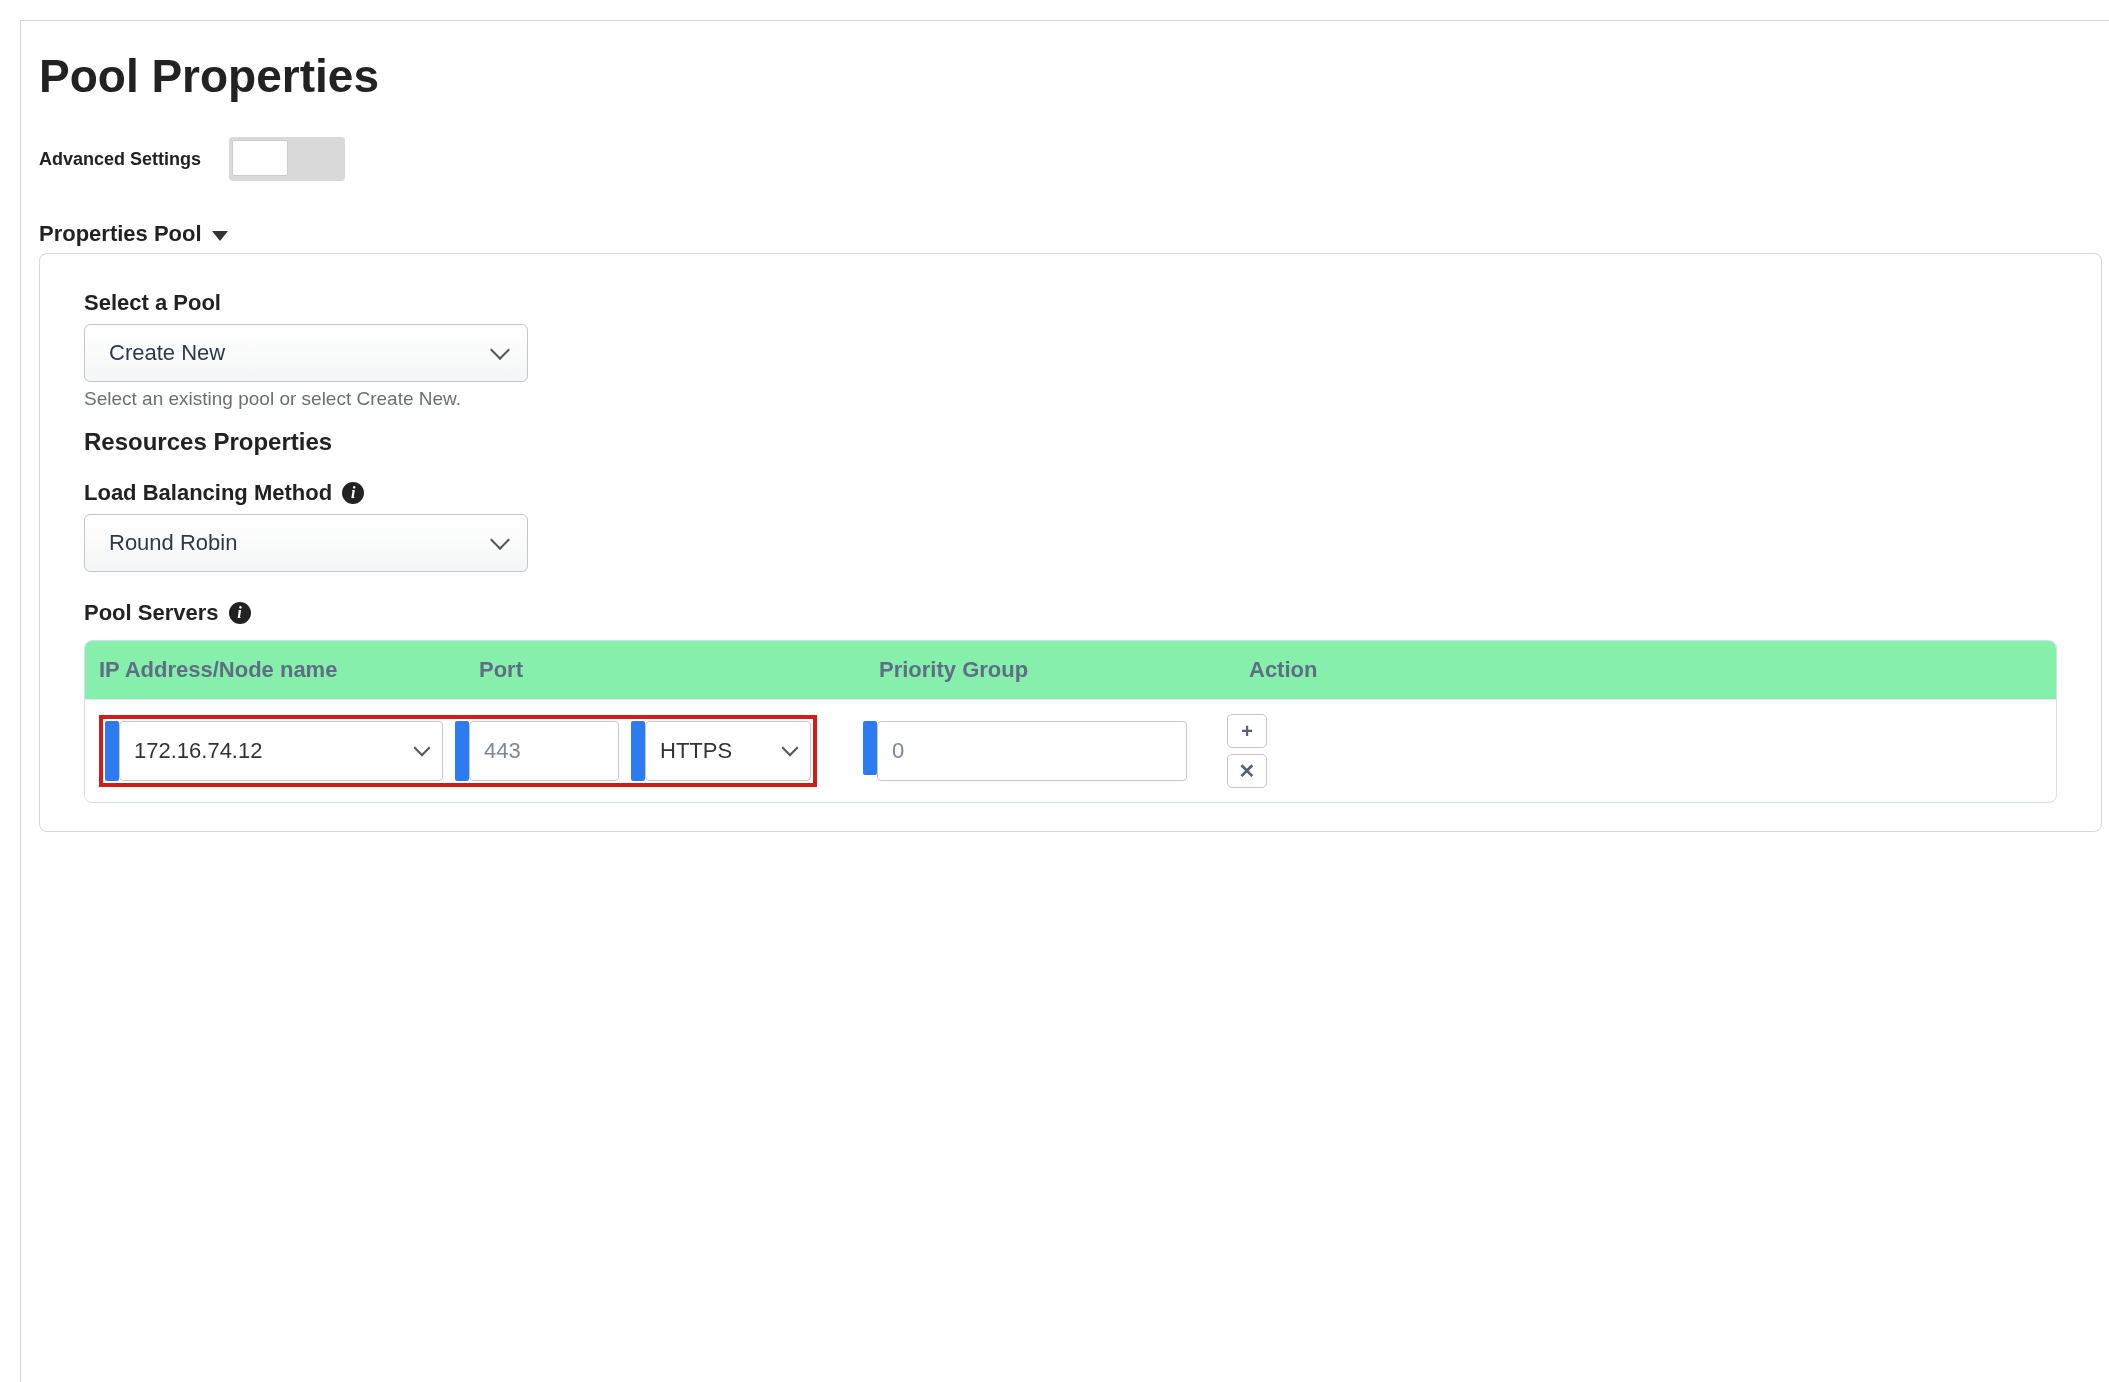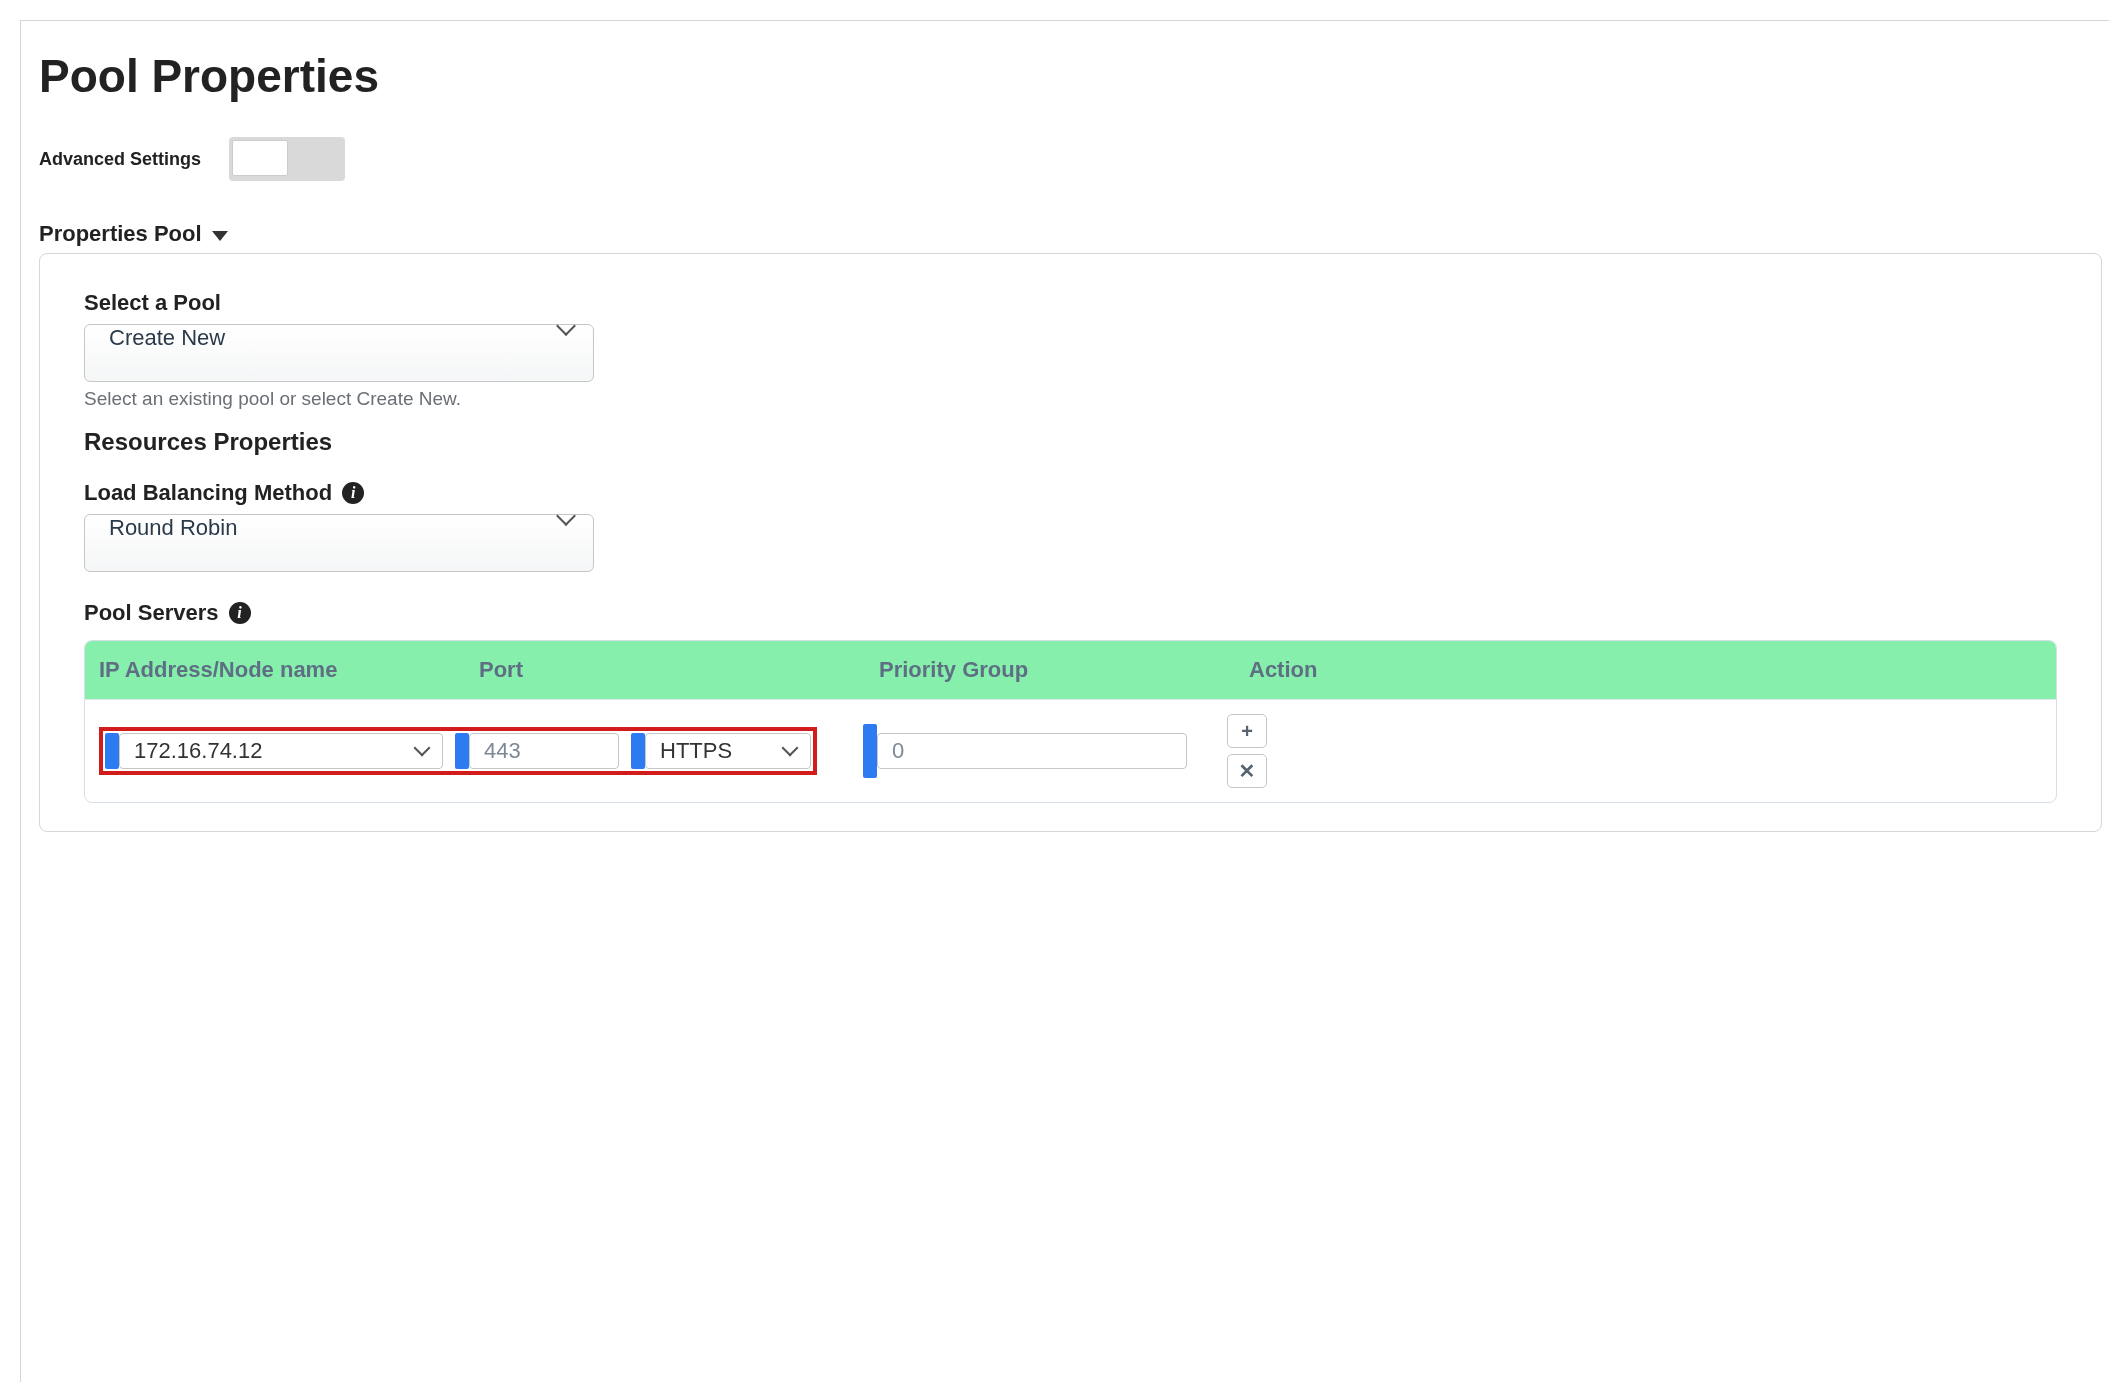--- a/index.html
+++ b/index.html
@@ -78,26 +78,27 @@
   .field-label {
     font-size: 22px;
     font-weight: 700;
     color: #222;
     margin-bottom: 8px;
     display: flex;
     align-items: center;
     gap: 10px;
   }
   .select-box {
-    width: 510px;
+    width: 444px;
     height: 58px;
     border: 1px solid #c6c6c6;
     border-radius: 6px;
     background: linear-gradient(#ffffff, #f5f6f7);
     display: flex;
+    align-items: center;
     justify-content: space-between;
     padding: 0 20px 0 24px;
     font-size: 22px;
     color: #2b3a4a;
     cursor: pointer;
   }
   .chevron-down {
     width: 14px; height: 14px;
     border-right: 2px solid #555;
     border-bottom: 2px solid #555;
@@ -161,21 +162,21 @@
     padding: 2px;
     gap: 12px;
   }
   .blue-bar {
     width: 14px;
     align-self: stretch;
     background: #2d7bf0;
     border-radius: 2px;
   }
   .tinput {
-    height: 36px;
+    height: 60px;
     border: 1px solid #c6c6c6;
     border-radius: 4px;
     background: #fff;
     font-size: 22px;
     color: #333;
     padding: 0 14px;
     display: flex;
     align-items: center;
   }
   .combo {

